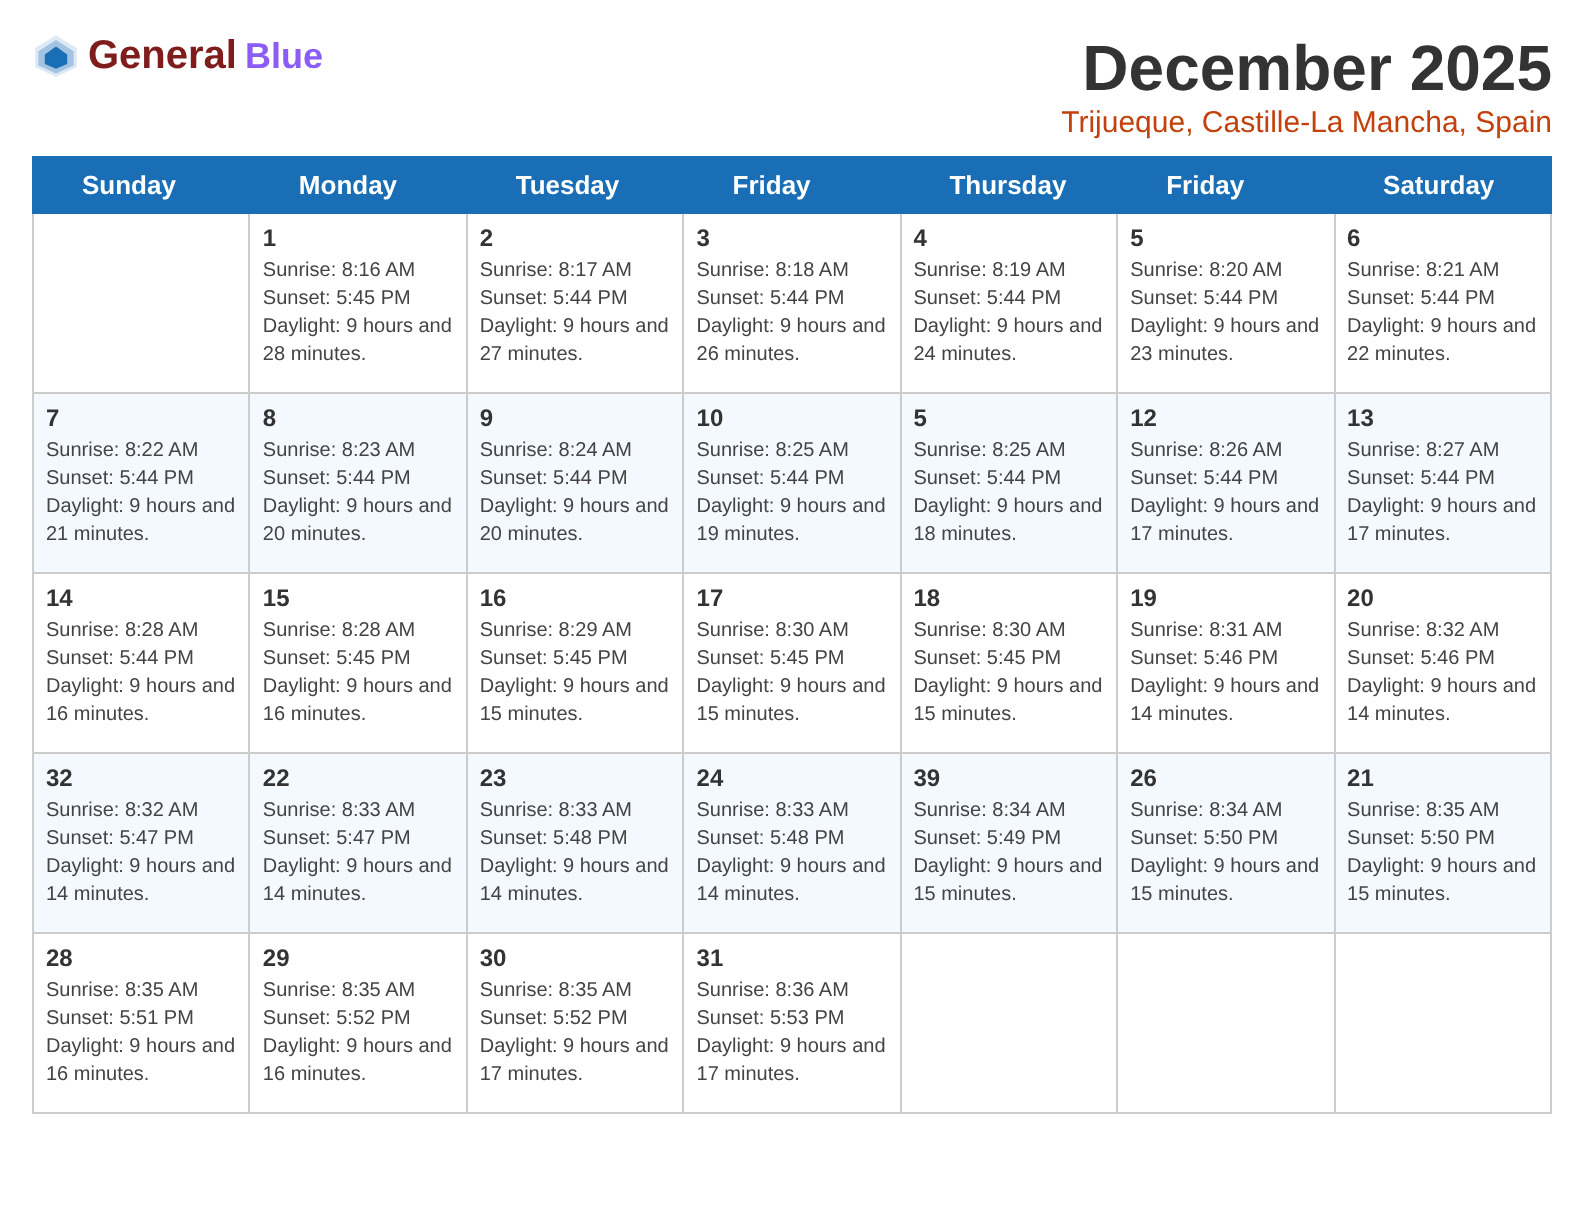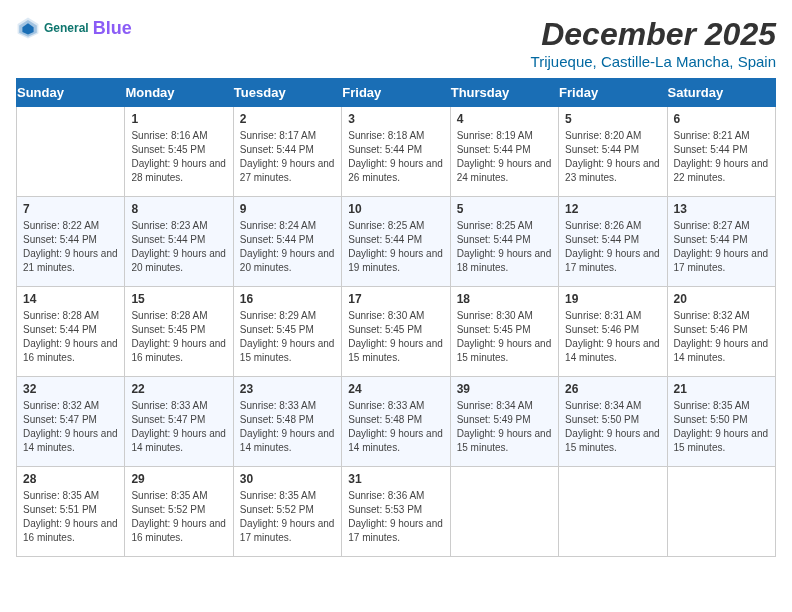--- a/index.html
+++ b/index.html
@@ -25,36 +25,35 @@
       width: 24px;
       height: 24px;
     }
     .title-block {
       text-align: right;
     }
     .month-title {
       font-size: 32px;
       font-weight: bold;
       color: #333;
-      font-style: italic;
     }
     .location-title {
       font-size: 15px;
-      color: #0369a1;
+      color: #c2410c;
     }
     table {
       width: 100%;
       border-collapse: collapse;
       table-layout: fixed;
     }
     th {
       background-color: #1a6eb5;
       color: #fff;
       text-align: left;
-      padding: 6px 0;
+      padding: 6px 24px;
       font-size: 13px;
       font-weight: bold;
       border: 1px solid #1a6eb5;
     }
     td {
       border: 1px solid #ccc;
       vertical-align: top;
       padding: 5px 6px;
       font-size: 10.5px;
       color: #333;
@@ -84,21 +83,21 @@
 </head>
 <body>
 
 <div class="header">
   <div class="logo">
     <svg class="logo-icon" viewBox="0 0 30 30" xmlns="http://www.w3.org/2000/svg">
       <polygon points="15,2 28,10 28,22 15,28 2,22 2,10" fill="#1a6eb5" opacity="0.15"></polygon>
       <polygon points="15,5 26,12 26,21 15,26 4,21 4,12" fill="#1a6eb5" opacity="0.3"></polygon>
       <polygon points="15,9 22,14 22,20 15,23 8,20 8,14" fill="#1a6eb5"></polygon>
     </svg>
-    <span style="font-size:12px;font-weight:bold;color:#0f766e;">General</span>
+    <span style="font-size:20px;font-weight:bold;color:#7f1d1d;">General</span>
     <span style="font-size:18px;font-weight:bold;color:#8b5cf6;">Blue</span>
   </div>
   <div class="title-block">
     <div class="month-title">December 2025</div>
     <div class="location-title">Trijueque, Castille-La Mancha, Spain</div>
   </div>
 </div>
 
 <table>
   <thead>

